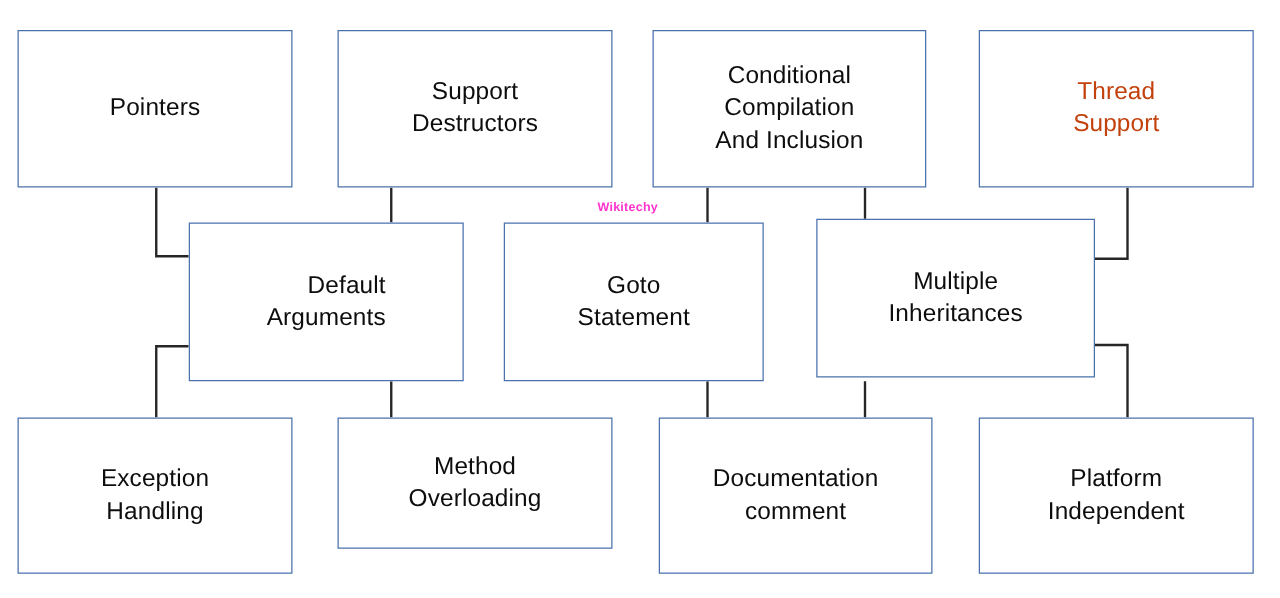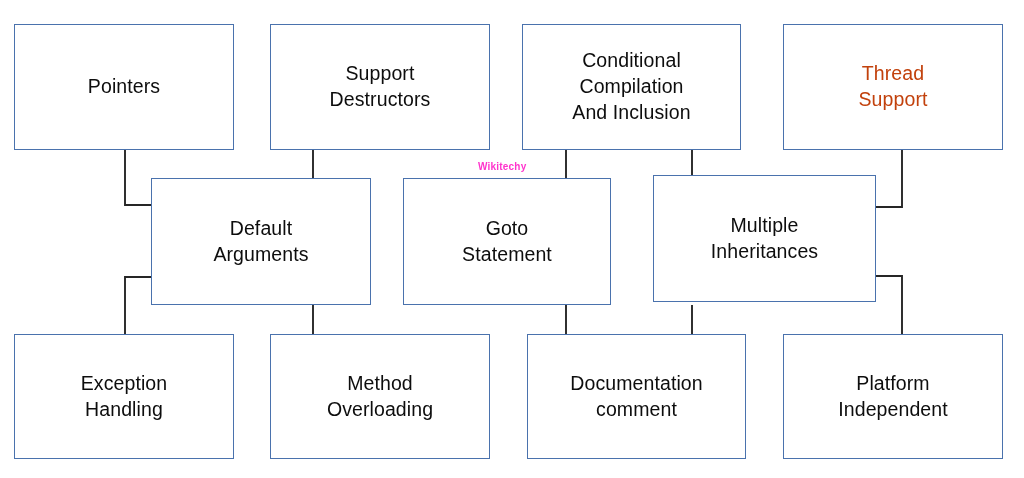--- a/index.html
+++ b/index.html
@@ -93,36 +93,36 @@
       <div class="node" style="left: 522px; top: 24px; width: 219px; height: 126px; border-color: rgb(74, 114, 173);">
         <div class="node-label" style="color: rgb(13, 13, 13);">Conditional
 Compilation
 And Inclusion</div>
       </div>
       <div class="node" style="left: 783px; top: 24px; width: 220px; height: 126px; border-color: rgb(74, 114, 173);">
         <div class="node-label" style="color: #c2410c;">Thread
 Support</div>
       </div>
       <div class="node" style="left: 151px; top: 178px; width: 220px; height: 127px; border-color: rgb(74, 114, 173);">
-        <div class="node-label" style="color: rgb(13, 13, 13);">Default
+        <div class="node-label" style="color: rgb(13, 13, 13); text-align: right;">Default
 Arguments</div>
       </div>
       <div class="node" style="left: 403px; top: 178px; width: 208px; height: 127px; border-color: rgb(74, 114, 173);">
         <div class="node-label" style="color: rgb(13, 13, 13);">Goto
 Statement</div>
       </div>
       <div class="node" style="left: 653px; top: 175px; width: 223px; height: 127px; border-color: rgb(74, 114, 173);">
         <div class="node-label" style="color: rgb(13, 13, 13);">Multiple
 Inheritances</div>
       </div>
       <div class="node" style="left: 14px; top: 334px; width: 220px; height: 125px; border-color: rgb(74, 114, 173);">
         <div class="node-label" style="color: rgb(13, 13, 13);">Exception
 Handling</div>
       </div>
-      <div class="node" style="left: 270px; top: 334px; width: 220px; height: 125px; border-color: rgb(74, 114, 173);">
+      <div class="node" style="left: 270px; top: 334px; width: 220px; height: 105px; border-color: rgb(74, 114, 173);">
         <div class="node-label" style="color: rgb(13, 13, 13);">Method
 Overloading</div>
       </div>
       <div class="node" style="left: 527px; top: 334px; width: 219px; height: 125px; border-color: rgb(74, 114, 173);">
         <div class="node-label" style="color: rgb(13, 13, 13);">Documentation
 comment</div>
       </div>
       <div class="node" style="left: 783px; top: 334px; width: 220px; height: 125px; border-color: rgb(74, 114, 173);">
         <div class="node-label" style="color: rgb(13, 13, 13);">Platform
 Independent</div>

